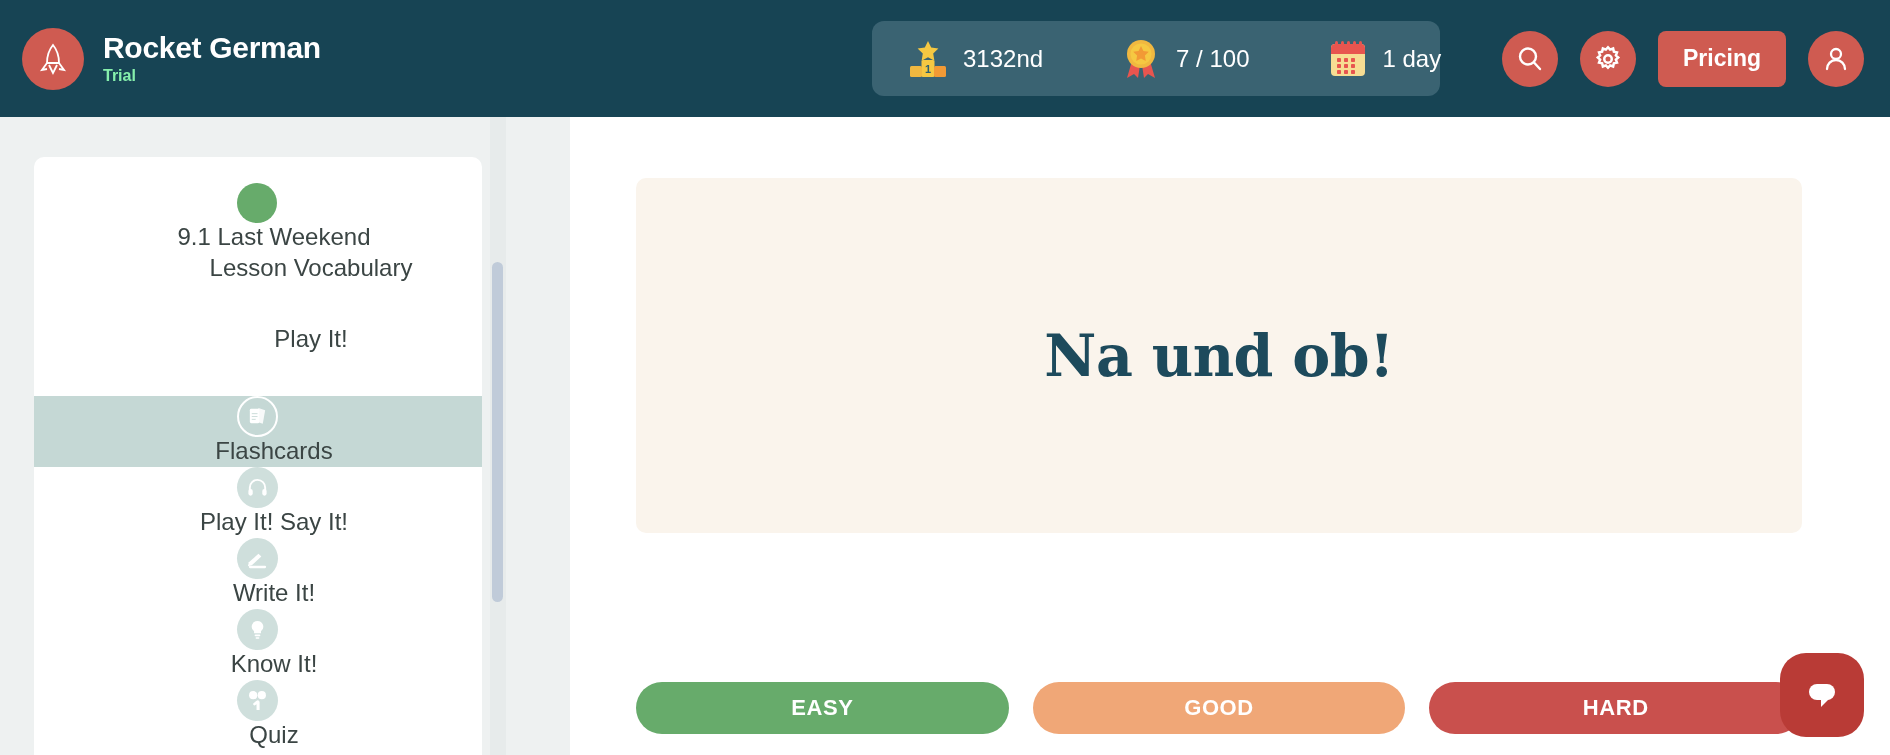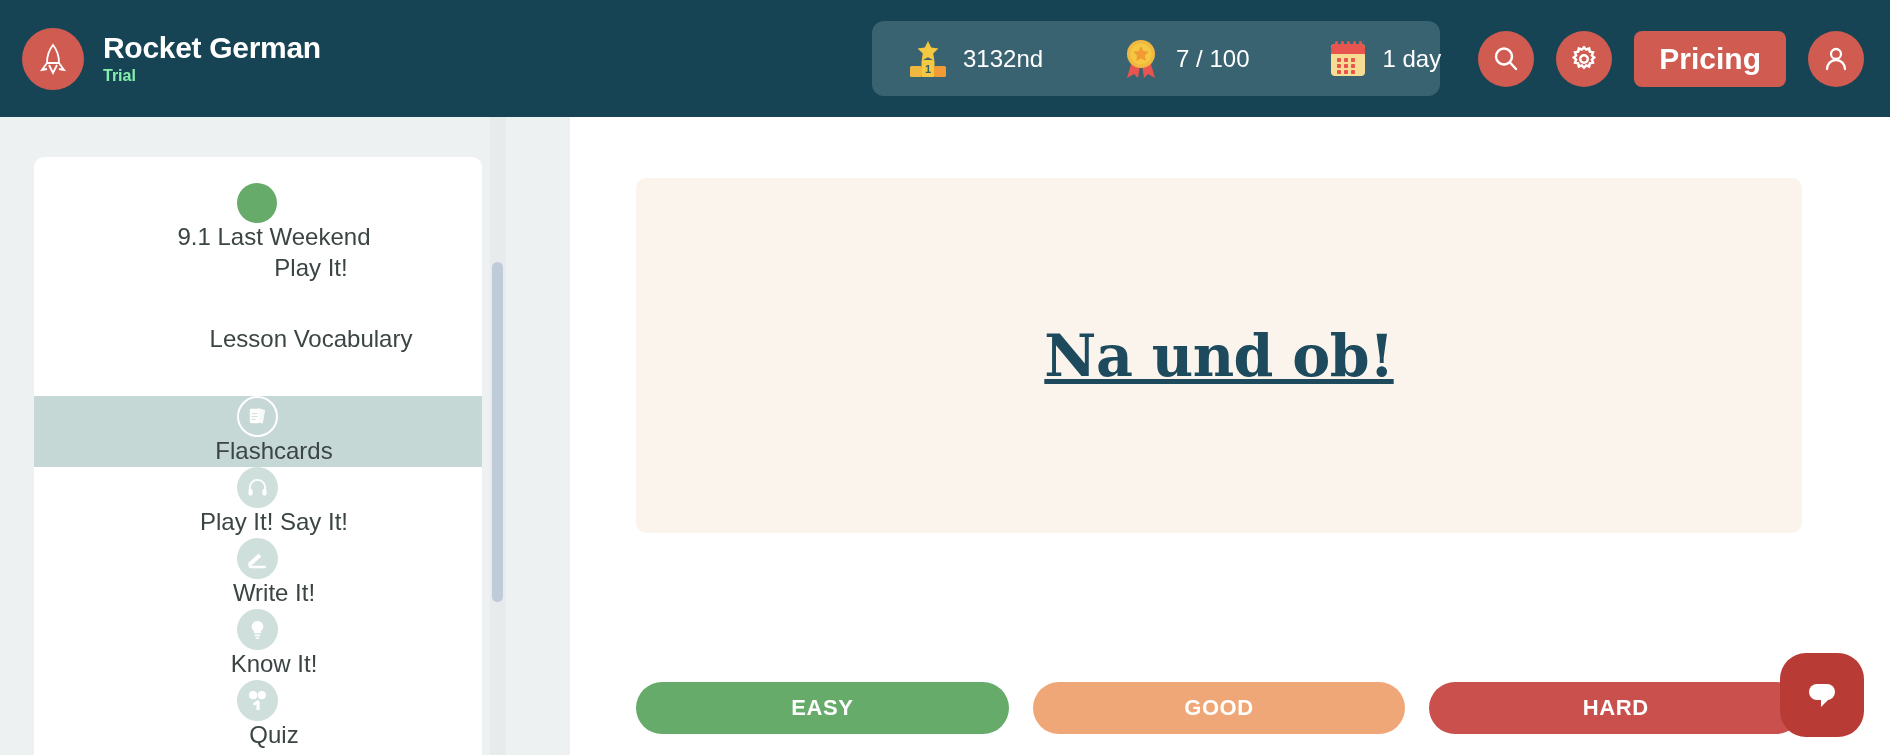--- a/index.html
+++ b/index.html
@@ -119,21 +119,21 @@
     flex: none;
   }
 
   .pricing-btn {
     height: 56px;
     background: #cf5b51;
     border: none;
     border-radius: 8px;
     color: #ffffff;
     font-family: "Liberation Sans", sans-serif;
-    font-size: 30px;
+    font-size: 23px;
     font-weight: bold;
     padding: 0 25px;
     cursor: pointer;
     display: flex;
     align-items: center;
   }
 
   
   .body-area {
     position: absolute;
@@ -251,21 +251,20 @@
     justify-content: center;
   }
 
   .flashcard-text {
     color: #1d4a5c;
     font-family: "DejaVu Serif", "Liberation Serif", serif;
     font-size: 57px;
     font-weight: bold;
     letter-spacing: -0.5px;
     text-align: right;
-    text-decoration: underline;
   }
 
   .rating-row {
     position: absolute;
     left: 66px;
     top: 565px;
     width: 1166px;
     display: flex;
     gap: 24px;
   }
@@ -402,25 +401,25 @@
 
   <div class="sidebar-wrap">
     <div class="sidebar-card">
 
       <div class="nav-item">
         <span class="nav-bullet"></span>
         <span class="nav-label">9.1 Last Weekend</span>
       </div>
 
       <div class="nav-item nav-sub">
+        <span class="nav-label">Lesson Vocabulary</span>
+      </div>
+
+      <div class="nav-item nav-sub">
         <span class="nav-label">Play It!</span>
-      </div>
-
-      <div class="nav-item nav-sub">
-        <span class="nav-label">Lesson Vocabulary</span>
       </div>
 
       <div class="nav-item active">
         <span class="nav-icon">
           <svg width="23" height="23" viewBox="0 0 24 24" fill="#ffffff">
             <path d="M13 3 l7 2.5 -2.5 14 -7-2.2 Z" opacity="0.85"></path>
             <rect x="4" y="4" width="10" height="15" rx="1.4"></rect>
             <g stroke="#cfdfdc" stroke-width="1.1">
               <line x1="6" y1="9" x2="12" y2="9"></line>
               <line x1="6" y1="12" x2="12" y2="12"></line>

